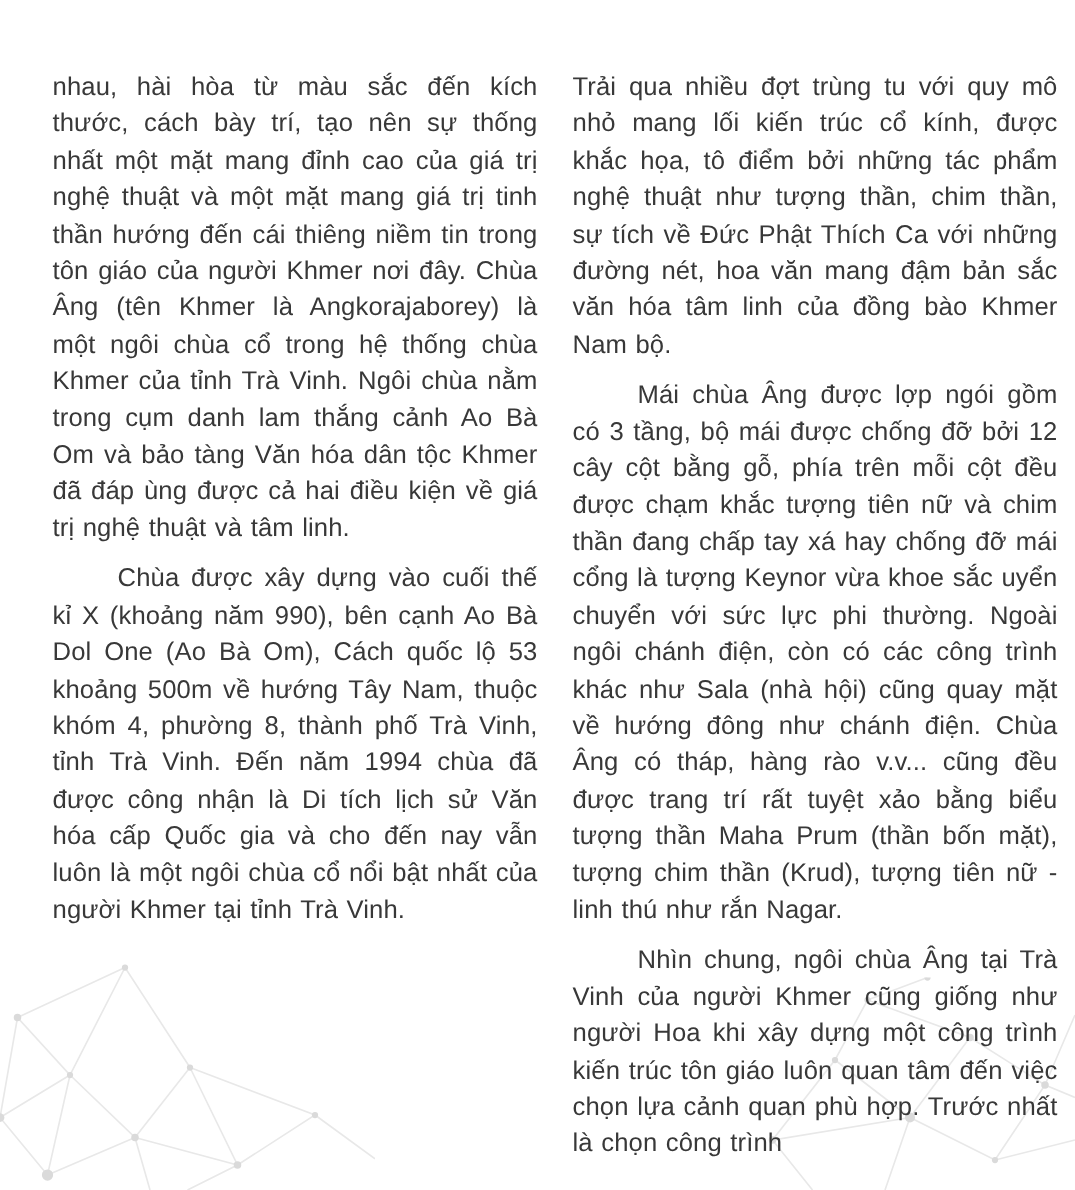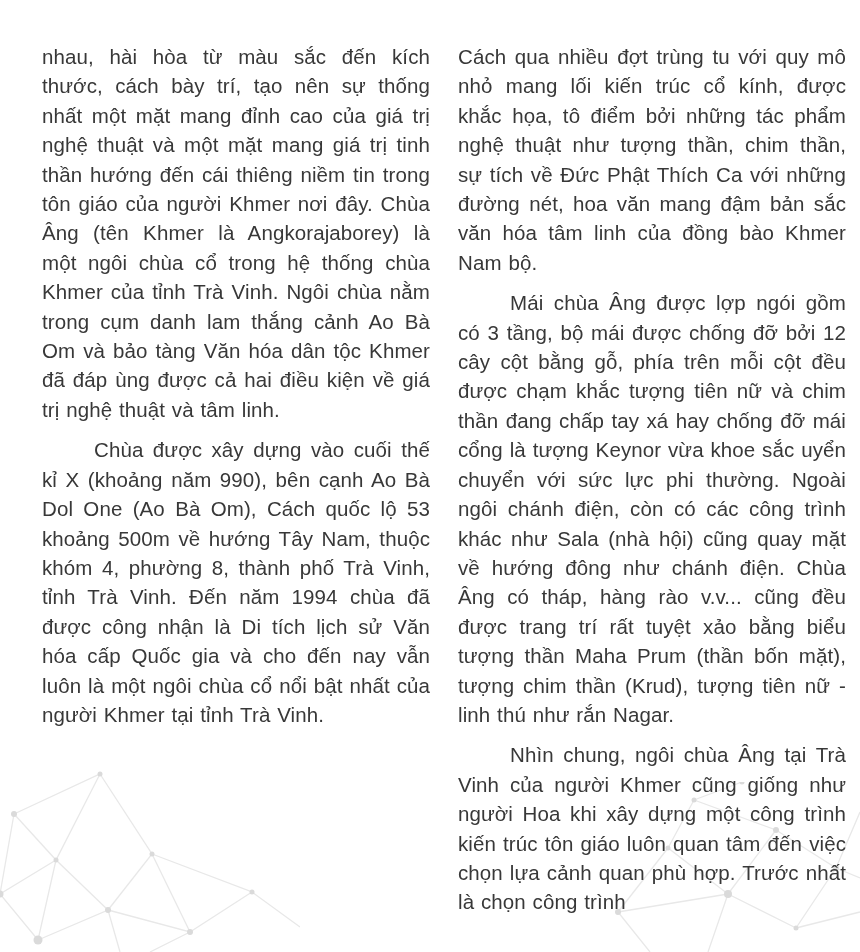--- a/index.html
+++ b/index.html
@@ -15,20 +15,21 @@
     overflow: hidden;
     font-family: "Liberation Sans", sans-serif;
   }
   .columns {
     position: relative;
     z-index: 2;
     display: flex;
     gap: 28px;
     padding: 42px 14px 0 42px;
     box-sizing: border-box;
+    margin-top: 13px;
   }
   .column {
     width: 388px;
     flex: 0 0 388px;
   }
   .para {
     margin: 0 0 11px 0;
     font-size: 20.5px;
     line-height: 29.4px;
     color: #383838;
@@ -102,19 +103,19 @@
       <circle cx="152" cy="0" r="2.5"></circle>
     </g>
   </svg>
 
   <div class="columns">
     <div class="column">
       <p class="para">nhau, hài hòa từ màu sắc đến kích thước, cách bày trí, tạo nên sự thống nhất một mặt mang đỉnh cao của giá trị nghệ thuật và một mặt mang giá trị tinh thần hướng đến cái thiêng niềm tin trong tôn giáo của người Khmer nơi đây. Chùa Âng (tên Khmer là Angkorajaborey) là một ngôi chùa cổ trong hệ thống chùa Khmer của tỉnh Trà Vinh. Ngôi chùa nằm trong cụm danh lam thắng cảnh Ao Bà Om và bảo tàng Văn hóa dân tộc Khmer đã đáp ùng được cả hai điều kiện về giá trị nghệ thuật và tâm linh.</p>
       <p class="para indent">Chùa được xây dựng vào cuối thế kỉ X (khoảng năm 990), bên cạnh Ao Bà Dol One (Ao Bà Om), Cách quốc lộ 53 khoảng 500m về hướng Tây Nam, thuộc khóm 4, phường 8, thành phố Trà Vinh, tỉnh Trà Vinh. Đến năm 1994 chùa đã được công nhận là Di tích lịch sử Văn hóa cấp Quốc gia và cho đến nay vẫn luôn là một ngôi chùa cổ nổi bật nhất của người Khmer tại tỉnh Trà Vinh.</p>
     </div>
     <div class="column">
-      <p class="para">Cách qua nhiều đợt trùng tu với quy mô nhỏ mang lối kiến trúc cổ kính, được khắc họa, tô điểm bởi những tác phẩm nghệ thuật như tượng thần, chim thần, sự tích về Đức Phật Thích Ca với những đường nét, hoa văn mang đậm bản sắc văn hóa tâm linh của đồng bào Khmer Nam bộ.</p>
+      <p class="para">Trải qua nhiều đợt trùng tu với quy mô nhỏ mang lối kiến trúc cổ kính, được khắc họa, tô điểm bởi những tác phẩm nghệ thuật như tượng thần, chim thần, sự tích về Đức Phật Thích Ca với những đường nét, hoa văn mang đậm bản sắc văn hóa tâm linh của đồng bào Khmer Nam bộ.</p>
       <p class="para indent">Mái chùa Âng được lợp ngói gồm có 3 tầng, bộ mái được chống đỡ bởi 12 cây cột bằng gỗ, phía trên mỗi cột đều được chạm khắc tượng tiên nữ và chim thần đang chấp tay xá hay chống đỡ mái cổng là tượng Keynor vừa khoe sắc uyển chuyển với sức lực phi thường. Ngoài ngôi chánh điện, còn có các công trình khác như Sala (nhà hội) cũng quay mặt về hướng đông như chánh điện. Chùa Âng có tháp, hàng rào v.v... cũng đều được trang trí rất tuyệt xảo bằng biểu tượng thần Maha Prum (thần bốn mặt), tượng chim thần (Krud), tượng tiên nữ - linh thú như rắn Nagar.</p>
       <p class="para indent">Nhìn chung, ngôi chùa Âng tại Trà Vinh của người Khmer cũng giống như người Hoa khi xây dựng một công trình kiến trúc tôn giáo luôn quan tâm đến việc chọn lựa cảnh quan phù hợp. Trước nhất là chọn công trình</p>
     </div>
   </div>
 
 </div>
 
 </body></html>

